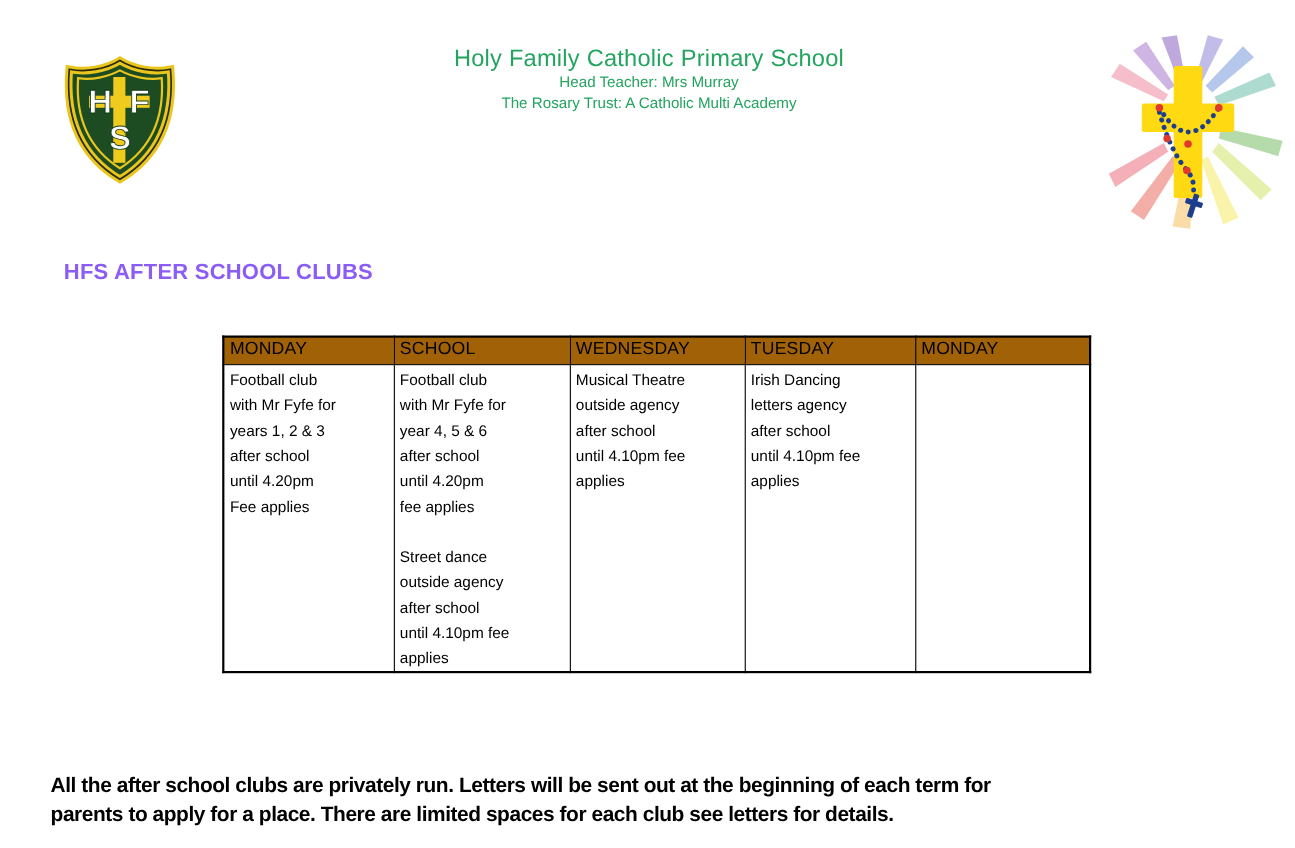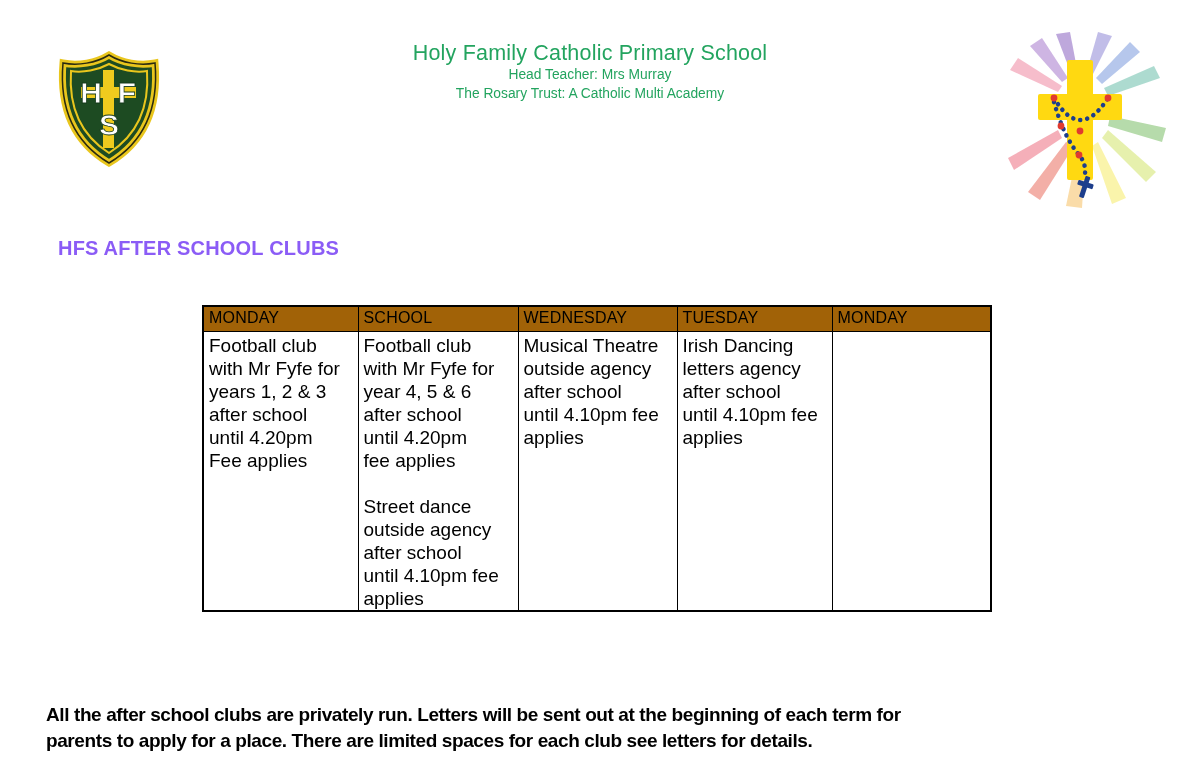--- a/index.html
+++ b/index.html
@@ -41,21 +41,21 @@
   }
   .clubs-table th {
     background: #a16207;
     height: 25px;
     font-size: 16px; font-weight: 400;
     padding: 2px 0 0 5px;
     letter-spacing: 0.2px;
   }
   .clubs-table td {
     height: 273px;
-    font-size: 19px; line-height: 23px;
+    font-size: 14px; line-height: 23px;
     padding: 2px 4px 0 5px;
     white-space: pre-line;
   }
   .col-mon { width: 155px; } .col-tue { width: 160px; } .col-wed { width: 159px; }
   .col-thu { width: 155px; } .col-fri { width: 159px; }
 
   
   .notes {
     position: absolute; left: 46px; top: 676px; width: 1122px;
     font-weight: 700; font-size: 19px; line-height: 26px;

